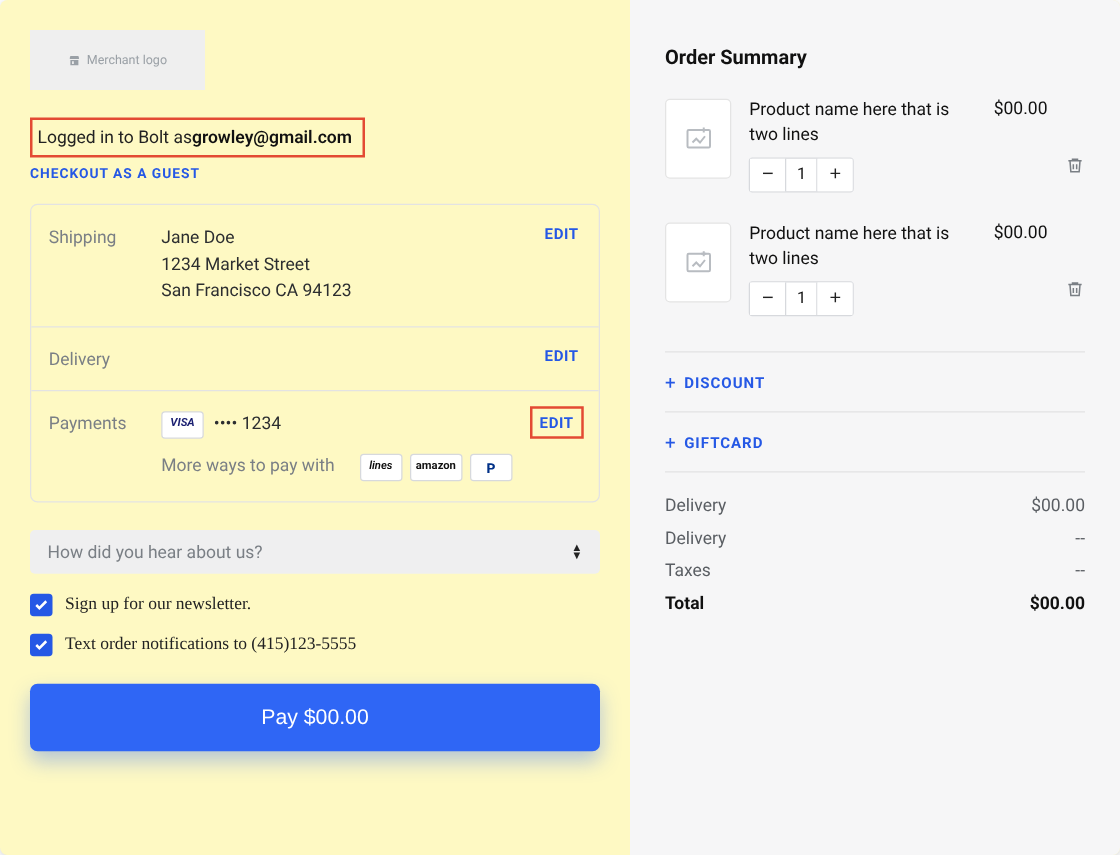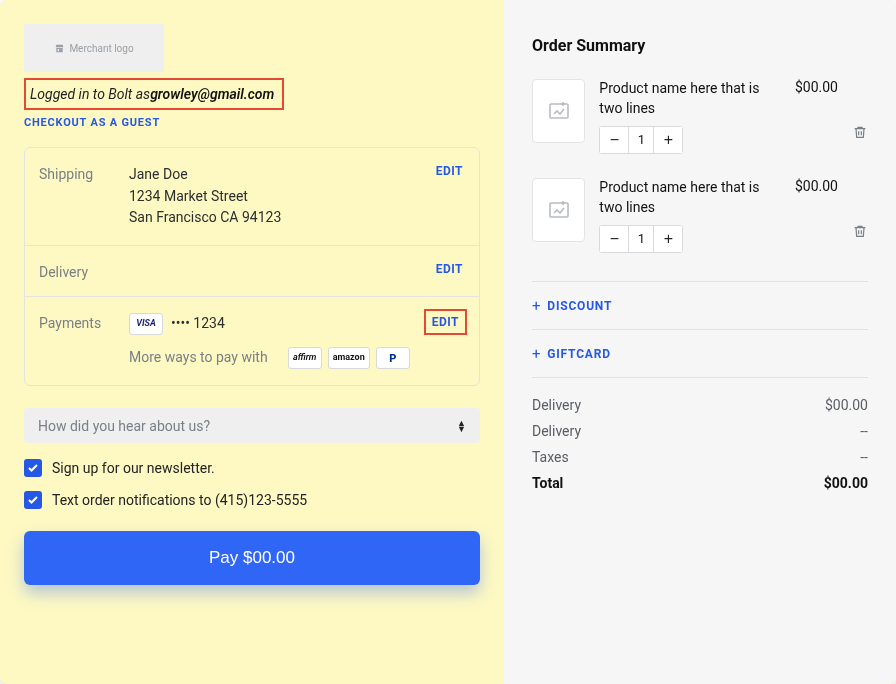--- a/index.html
+++ b/index.html
@@ -17,24 +17,23 @@
   }
 
   .merchant-logo {
     margin-top: 24px; width: 140px; height: 48px; background: #efefef;
     display: flex; align-items: center; justify-content: center;
     color: #9aa0a6; font-size: 10px; gap: 4px;
   }
   .merchant-logo svg { width: 11px; height: 11px; }
 
   .login-row {
-    margin-top: 6px; padding: 6px 8px 6px 0;
+    margin-top: 22px; padding: 6px 8px 6px 0;
     border: 2px solid #e34a33; display: inline-flex; align-items: flex-start;
     font-size: 14px;
-    font-style: italic;
   }
   .login-row .prefix { padding-left: 4px; color: #222; }
   .login-row .email { font-weight: 600; color: #111; }
 
   .guest-link {
     margin-top: 6px; font-size: 11px; letter-spacing: 0.8px;
     color: #2558e5; font-weight: 700; text-transform: uppercase;
     cursor: pointer; display: inline-block;
   }
 
@@ -77,21 +76,21 @@
   .select-row {
     margin-top: 22px; background: #efeff0; border-radius: 4px;
     height: 35px; display: flex; align-items: center; padding: 0 14px;
     color: #7a7f85; font-size: 14px; justify-content: space-between;
     cursor: pointer;
   }
   .select-row .chevs { display:flex; flex-direction: column; line-height: 6px; font-size: 9px; color:#222;}
 
   .check-row {
     margin-top: 16px; display: flex; align-items: center; gap: 10px;
-    font-size: 14px; color: #222;
+    font-size: 14px; color: #222; font-family: Liberation Serif, serif;
   }
   .check-row + .check-row { margin-top: 14px; }
   .checkbox {
     width: 18px; height: 18px; background: #2558e5; border-radius: 3px;
     display: inline-flex; align-items: center; justify-content: center; color: #fff;
     flex: 0 0 18px; cursor: pointer;
   }
   .checkbox svg { width: 12px; height: 12px; }
 
   .pay-btn {
@@ -174,21 +173,21 @@
       <div class="panel-row">
         <div class="panel-label">Payments</div>
         <div class="panel-body">
           <div class="card-line">
             <span class="pay-logo visa">VISA</span>
             <span>•••• 1234</span>
           </div>
           <div class="more-pay">
             <span>More ways to pay with</span>
             <span class="pay-logos">
-              <span class="pay-logo affirm">affirm</span>
+              <span class="pay-logo affirm">lines</span>
               <span class="pay-logo amazon">amazon</span>
               <span class="pay-logo paypal">P</span>
             </span>
           </div>
         </div>
         <span class="edit-link edit-boxed">EDIT</span>
       </div>
     </div>
 
     <div class="select-row">

